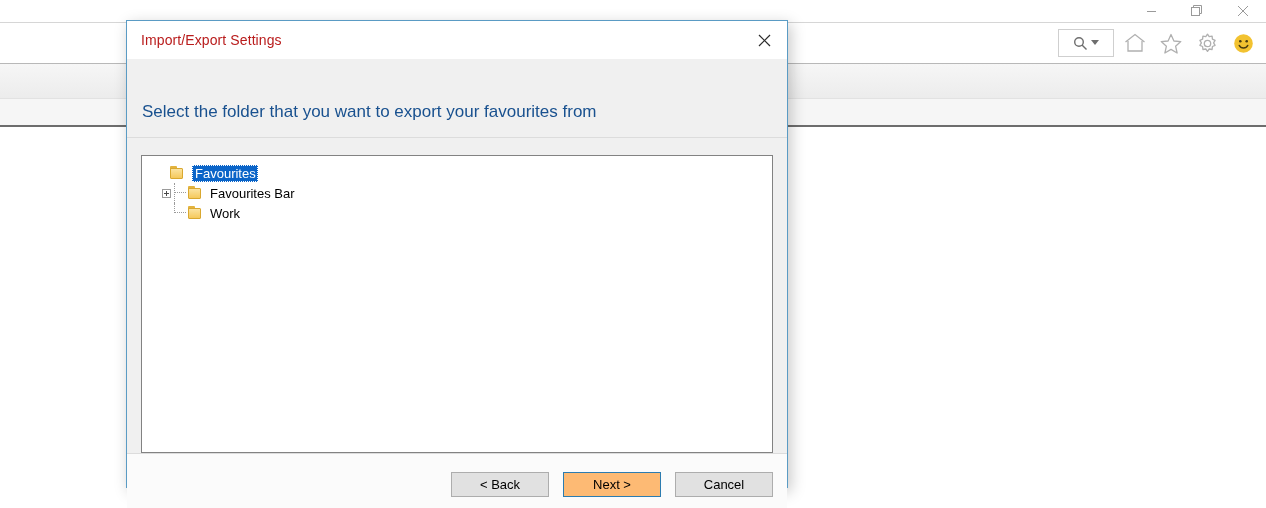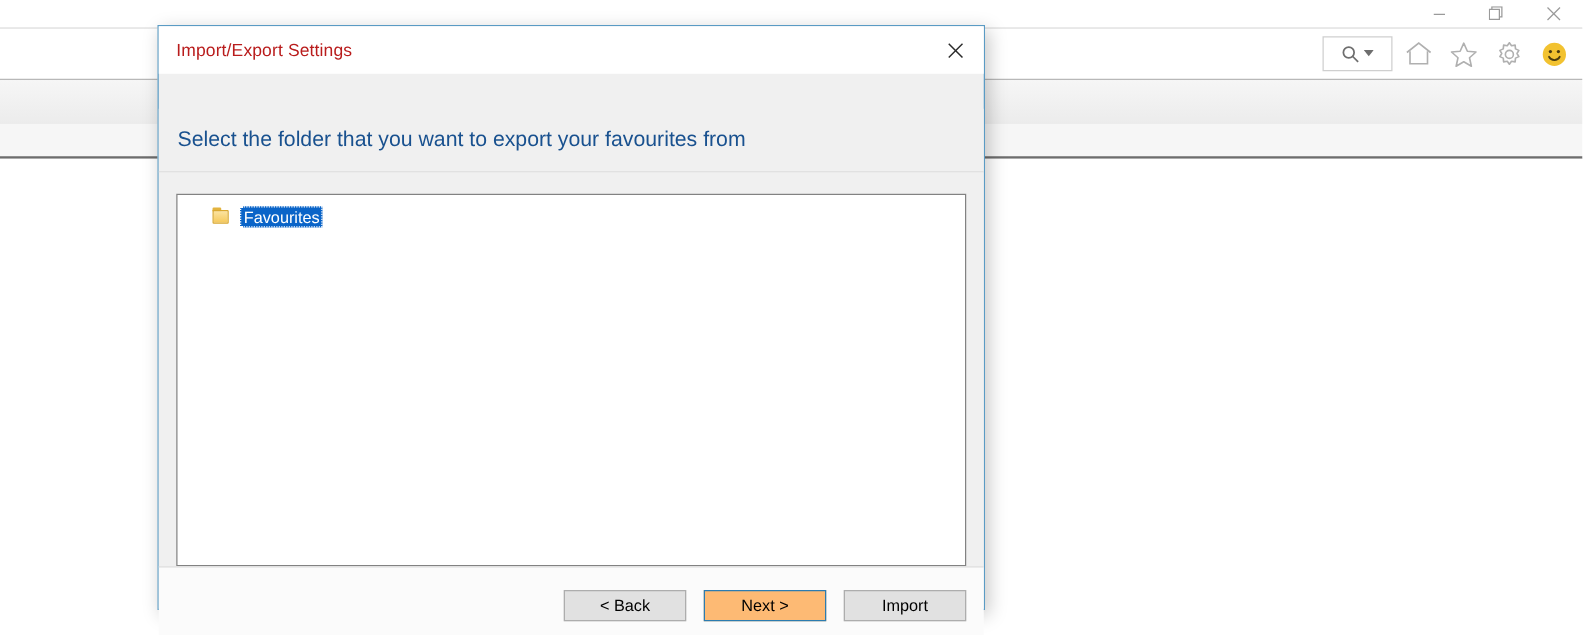--- a/index.html
+++ b/index.html
@@ -389,23 +389,49 @@
 
       <div class="tree-row">
         <div class="tree-indent"></div>
         <div class="folder-icon">
           <div class="tab"></div>
             <div class="body"></div>
         </div>
         <span class="tree-label selected">Favourites</span>
       </div>
 
-
+      <div class="tree-row">
+        <div class="tree-expander">
+          <span class="expander-box"></span>
+        </div>
+        <div class="tree-connector">
+          <span class="hline"></span>
+            <span class="vline"></span>
+        </div>
+        <div class="folder-icon">
+          <div class="tab"></div>
+            <div class="body"></div>
+        </div>
+        <span class="tree-label">Favourites Bar</span>
+      </div>
+
+      <div class="tree-row">
+        <div class="tree-expander"></div>
+        <div class="tree-connector">
+          <span class="hline"></span>
+            <span class="vline-half"></span>
+        </div>
+        <div class="folder-icon">
+          <div class="tab"></div>
+            <div class="body"></div>
+        </div>
+        <span class="tree-label">Work</span>
+      </div>
 
     </div>
   </div>
 
   <div class="dlg-footer">
     <button class="dlg-btn">&lt; Back</button>
     <button class="dlg-btn default">Next &gt;</button>
-    <button class="dlg-btn">Import</button>
+    <button class="dlg-btn">Cancel</button>
   </div>
 </div>
 
 </body></html>

